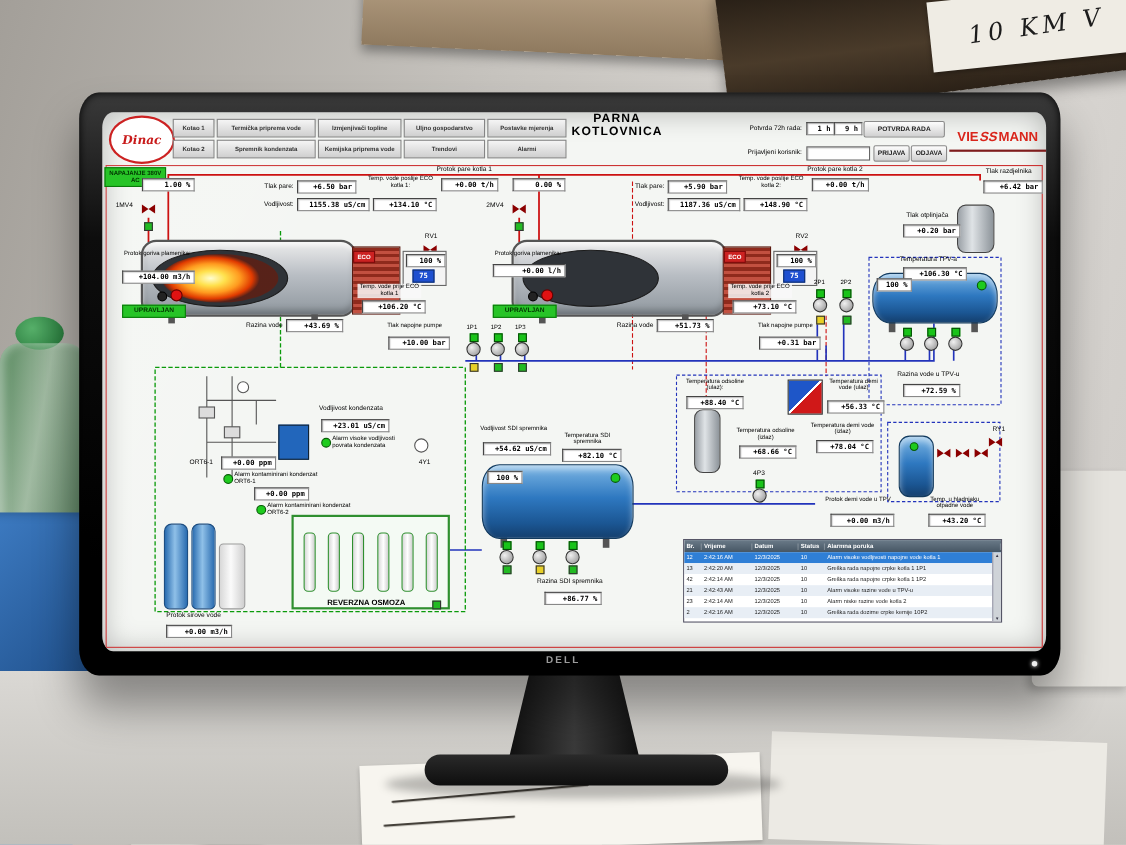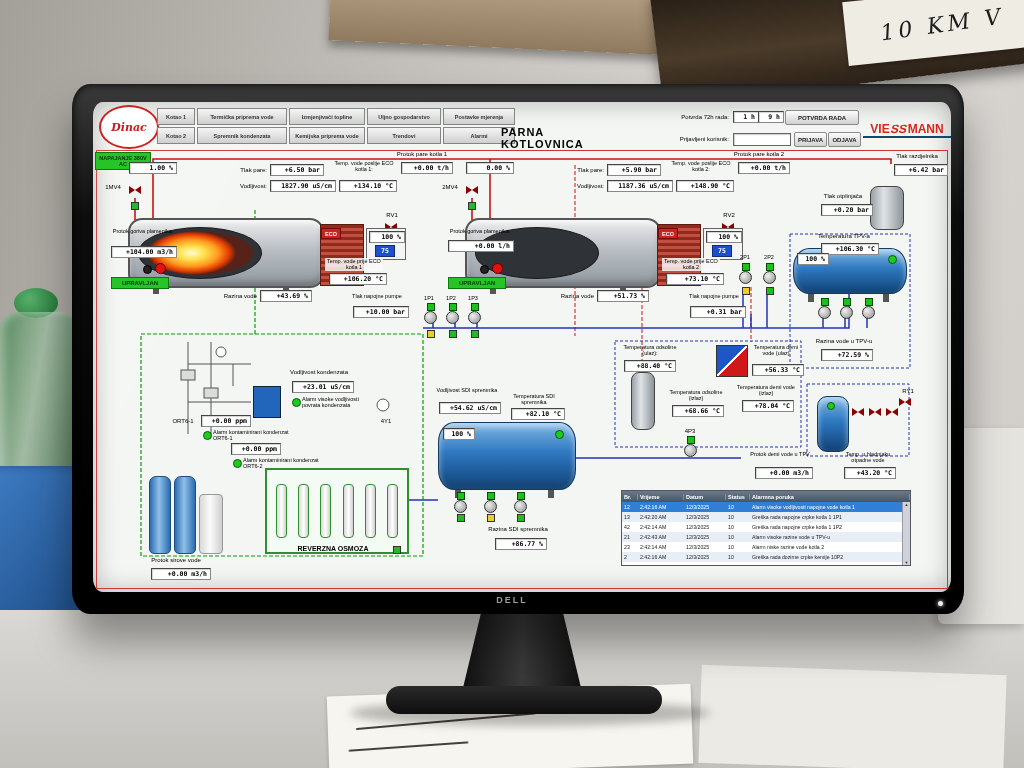--- a/index.html
+++ b/index.html
@@ -62,25 +62,25 @@
   .mtag{position:absolute;width:6px;height:6px;z-index:3;border:1px solid #333}
   .mtag.g{background:#22bb22}.mtag.y{background:#e8d028}
 
   #nav{position:absolute;left:64px;top:6px;display:flex;flex-direction:column;gap:2px;z-index:4}
   .nav-row{display:flex;gap:2px}
   .nav-btn{height:15px;display:flex;align-items:center;justify-content:center;background:linear-gradient(#f5f5f5,#cfcfcf);
       border:1px solid #858585;font:bold 5.5px "Liberation Sans",sans-serif;color:#333;white-space:nowrap;overflow:hidden}
   #logo{position:absolute;left:6px;top:3px;width:56px;height:40px;border:2px solid #cc2222;border-radius:50%;background:#fff;
       display:flex;align-items:center;justify-content:center;z-index:4}
   #logo .txt{font:bold italic 11px "DejaVu Serif",serif;color:#c81a1a}
-  #title{position:absolute;left:408px;top:24px;width:120px;text-align:left;z-index:4}
+  #title{position:absolute;left:408px;top:0;width:120px;text-align:center;z-index:4}
   #title .t1{font:bold 11px "Liberation Sans",sans-serif;letter-spacing:1px}
   #title .t2{font:bold 11px "Liberation Sans",sans-serif;letter-spacing:1px}
-  #brand{position:absolute;left:770px;top:10px;width:88px;height:24px;display:flex;align-items:flex-end;justify-content:center;
-      font:bold 12px "Liberation Sans",sans-serif;color:#d9261c;z-index:4;border-bottom:2px solid #0c4a6e}
+  #brand{position:absolute;left:770px;top:10px;width:88px;height:24px;display:flex;align-items:center;justify-content:center;
+      font:bold 12px "Liberation Sans",sans-serif;color:#d9261c;z-index:4;border-bottom:2px solid #7f1d1d}
   #brand .mid{display:inline-block;transform:skewX(-14deg);margin:0 1px}
   .inputbox{position:absolute;background:#fff;border:1px solid #666;box-shadow:inset 1px 1px 1px rgba(0,0,0,.2);z-index:4}
 
   .boiler{position:absolute;width:192px;height:66px;border:2px solid #555;border-radius:14px;z-index:2;
       background:linear-gradient(180deg,#ececec,#b9bec4 45%,#8f979e);box-shadow:inset 0 3px 4px rgba(255,255,255,.7),inset 0 -4px 6px rgba(0,0,0,.25)}
   .furnace{position:absolute;left:8px;top:7px;width:122px;height:50px;border-radius:50%;background:#2f3338;border:1px solid #1c1c1c;overflow:hidden}
   .flame{position:absolute;inset:3px 8px;border-radius:50%;
       background:radial-gradient(closest-side at 42% 50%,#fffdd0,#ffe14d 30%,#ff9a1f 60%,#e03a00 85%,rgba(120,20,0,.55))}
   .econ{position:absolute;width:42px;height:60px;border:1px solid #5a1a10;z-index:2;
       background:repeating-linear-gradient(0deg,#c25040 0 3px,#8f2a1c 3px 6px)}
@@ -293,21 +293,21 @@
       <path d="M793,306 L799,310 L793,314 Z M805,306 L799,310 L805,314 Z"></path>
     </g>
   </svg>
 
   <div class="lbl" style="left:6px;top:82px;width:28px">1MV4</div>
   <div class="vbox" style="left:36px;top:60px;width:40px">1.00 %</div>
   <div class="mtag g" style="left:38px;top:100px"></div>
   <div class="lbl r" style="left:130px;top:65px;width:44px">Tlak pare:</div>
   <div class="vbox" style="left:177px;top:62px;width:46px">+6.50 bar</div>
   <div class="lbl r" style="left:130px;top:81px;width:44px">Vodljivost:</div>
-  <div class="vbox" style="left:177px;top:78px;width:58px">1827.90 uS/cm</div>
+  <div class="vbox" style="left:177px;top:78px;width:58px">1155.38 uS/cm</div>
   <div class="lbl s" style="left:240px;top:58px;width:62px">Temp. vode poslije ECO kotla 1:</div>
   <div class="vbox" style="left:246px;top:78px;width:50px">+134.10 °C</div>
   <div class="lbl" style="left:300px;top:49px;width:58px">Protok pare kotla 1</div>
   <div class="vbox" style="left:308px;top:60px;width:44px">+0.00 t/h</div>
   <div class="lbl" style="left:288px;top:110px;width:22px">RV1</div>
   <div class="lbl s" style="left:18px;top:126px;width:64px">Protok goriva plamenika:</div>
   <div class="vbox" style="left:18px;top:144px;width:58px">+104.00 m3/h</div>
   <div class="dot k" style="left:50px;top:163px;width:7px;height:7px"></div>
   <div class="dot rr" style="left:62px;top:161px;width:9px;height:9px"></div>
   <div class="gtag" style="left:18px;top:175px;width:56px;height:10px">UPRAVLJAN</div>

